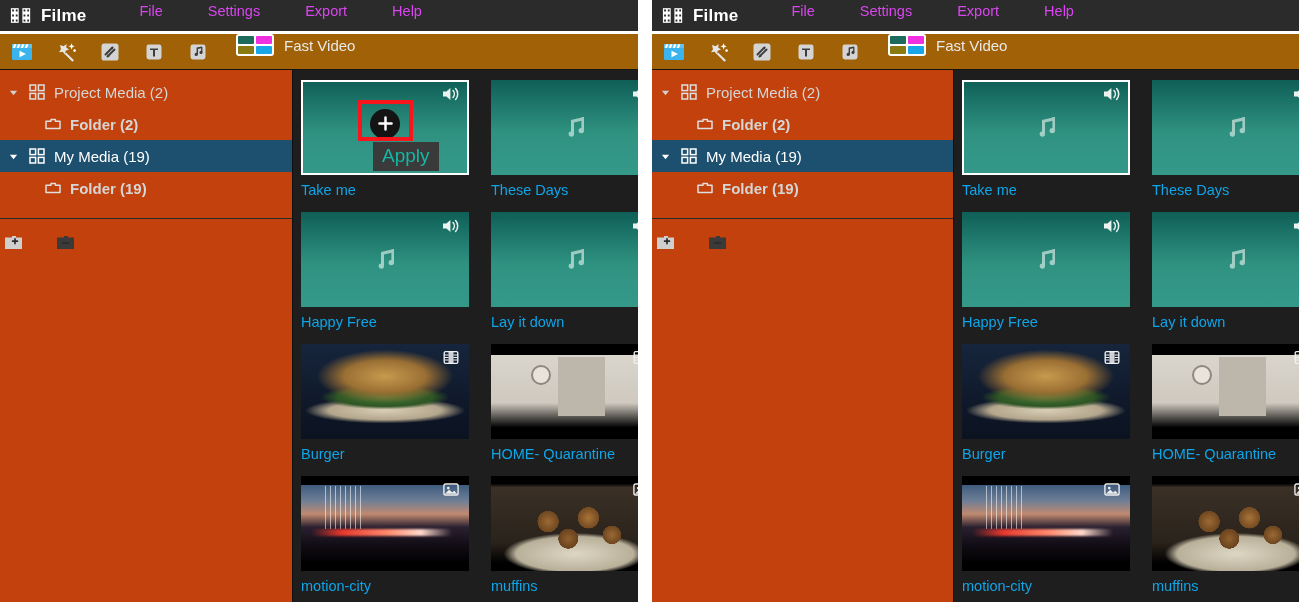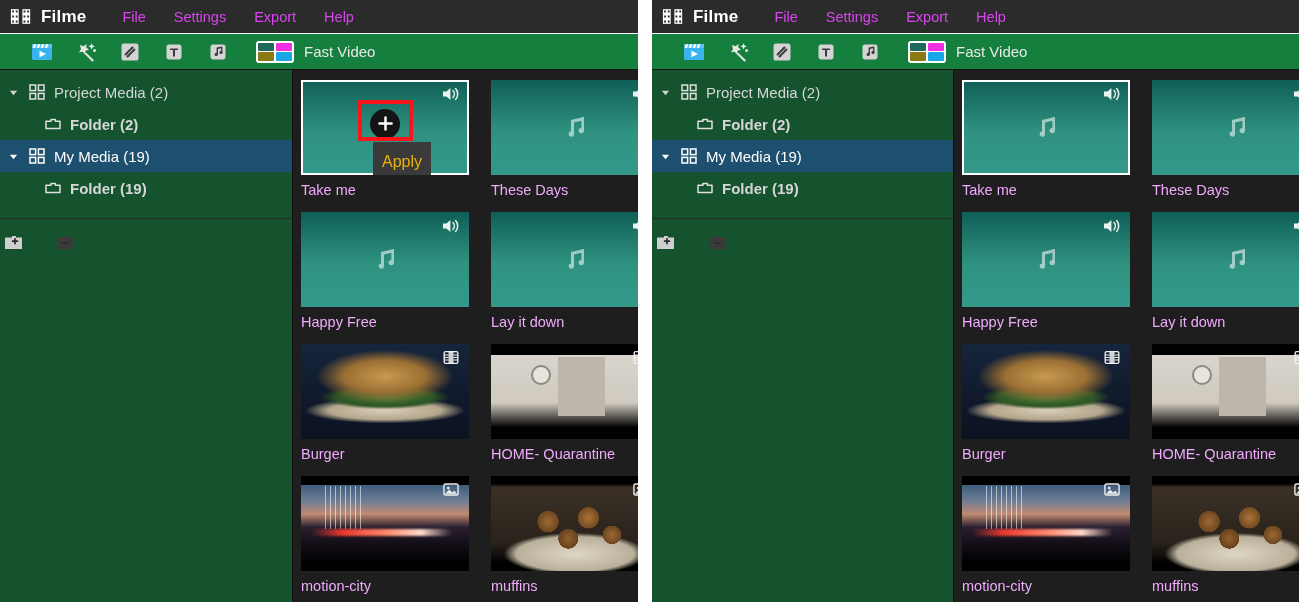--- a/index.html
+++ b/index.html
@@ -13,51 +13,50 @@
 
   
   .panel { position: relative; height: 602px; background: #1e1e1e; overflow: hidden; flex: none; }
   .panel-left  { width: 638px; }
   .panel-gap   { width: 14px; background: #ffffff; flex: none; height: 602px; }
   .panel-right { width: 647px; }
 
   
   .menubar {
     height: 34px; background: #2b2b2b;
-    display: flex; align-items: center; gap: 0;
-    border-bottom: 1px solid #ffffff;
+    display: flex; gap: 17px;
+    border-bottom: 3px solid #ffffff;
   }
   .brand { display: flex; align-items: center; gap: 9px; padding-left: 10px; padding-right: 22px; }
   .brand-mark { width: 22px; height: 19px; flex: none; }
   .brand-name { color: #ffffff; font-size: 17px; font-weight: bold; letter-spacing: .2px; }
   .menu-item {
     color: #d946ef; font-size: 14.5px; padding: 3px 14px; cursor: default; white-space: nowrap;
   }
 
   
   .toolbar {
-    height: 36px; background: #15803d; display: flex; align-items: center;
+    height: 36px; background: #a16207; display: flex; align-items: flex-start;
     border-bottom: 1px solid #141414;
-    padding-left: 20px;
   }
   .tool-btn {
     width: 44px; height: 36px; display: flex; align-items: center; justify-content: center;
   }
   .tool-ico { width: 22px; height: 22px; display: block; }
   .fastvideo { display: flex; align-items: center; gap: 10px; margin-left: 16px; }
   .fv-swatch {
     width: 38px; height: 22px; background: #ffffff; border-radius: 3px;
     padding: 2px; display: grid; grid-template-columns: 1fr 1fr; grid-template-rows: 1fr 1fr; gap: 1.5px;
   }
   .fv-c { border-radius: 1px; }
   .fv-label { color: #e8e8e8; font-size: 15px; }
 
   
   .body { display: flex; height: calc(602px - 34px - 36px); }
-  .sidebar { width: 293px; flex: none; background: #14532d; position: relative; border-right: 1px solid #101010; }
+  .sidebar { width: 293px; flex: none; background: #c2410c; position: relative; border-right: 1px solid #101010; }
   .content { flex: 1; background: #1e1e1e; position: relative; overflow: hidden; }
   .panel-right .sidebar { width: 302px; }
 
   
   .tree { padding-top: 6px; }
   .tree-row {
     height: 32px; display: flex; align-items: center; gap: 8px;
     color: #d6d6d6; font-size: 15px; padding-right: 8px;
   }
   .tree-row.selected { background: #1d4f6e; color: #ffffff; }
@@ -85,21 +84,21 @@
   }
   .thumb.audio { background: linear-gradient(180deg, #0f5f56 0%, #2f9281 55%, #35998a 100%); }
   .thumb.selected { outline: 2px solid #ffffff; outline-offset: -2px; }
   .badge { position: absolute; top: 5px; right: 6px; width: 22px; height: 18px; }
   .badge svg { display: block; }
   .note-mid {
     position: absolute; left: 50%; top: 50%; transform: translate(-50%,-50%);
     width: 34px; height: 34px; opacity: .62;
   }
   .tile-label {
-    color: #f0abfc; font-size: 14.5px; margin-top: 7px; white-space: nowrap;
+    color: #0ea5e9; font-size: 14.5px; margin-top: 7px; white-space: nowrap;
     overflow: hidden; text-overflow: ellipsis;
   }
 
   
   .art { position: absolute; inset: 0; }
   .art-burger { background:
       radial-gradient(ellipse 58% 40% at 50% 34%, #c89a4e 0%, #9a6f33 42%, transparent 70%),
       radial-gradient(ellipse 48% 16% at 50% 56%, #4b7a38 0%, #2e5524 60%, transparent 80%),
       radial-gradient(ellipse 56% 16% at 50% 70%, #d8cdb6 0%, #b3a68c 60%, transparent 85%),
       linear-gradient(180deg, #16253c 0%, #101a2c 55%, #0b1220 100%); }
@@ -134,22 +133,22 @@
   .plus-circle {
     width: 30px; height: 30px; border-radius: 50%; background: #141414;
     display: flex; align-items: center; justify-content: center;
   }
   .plus-circle svg { display: block; }
   .red-box {
     position: absolute; border: 4px solid #f8151b; pointer-events: none;
   }
   .red-box-plus { left: 57px; top: 20px; width: 55px; height: 41px; }
   .tooltip {
-    position: absolute; left: 72px; top: 62px; background: #3a3a3a; color: #eab308;
-    font-size: 16px; padding: 11px 9px 4px; white-space: nowrap;
+    position: absolute; left: 72px; top: 62px; background: #3a3a3a; color: #14b8a6;
+    font-size: 19px; padding: 3px 9px 4px; white-space: nowrap;
   }
 </style>
 </head>
 <body>
 
 <div class="stage">
 
   <div class="panel panel-left">
 
     <div class="menubar">

